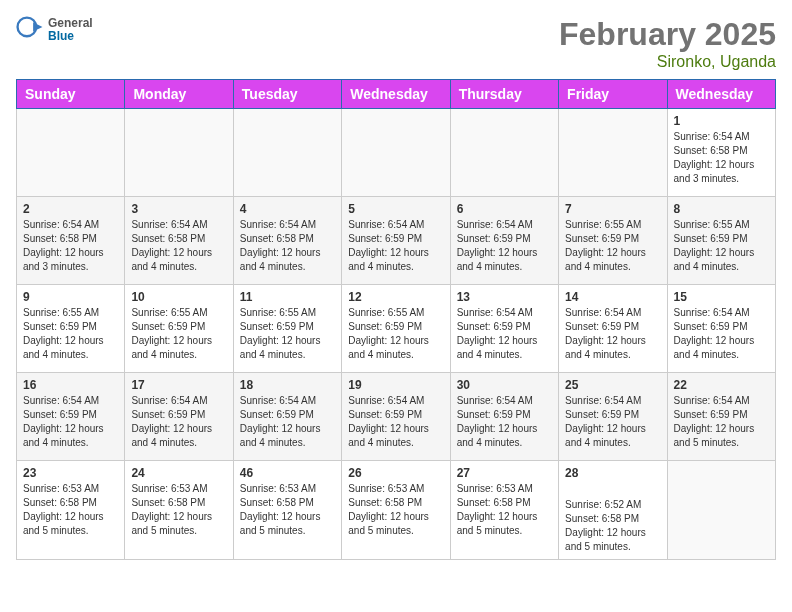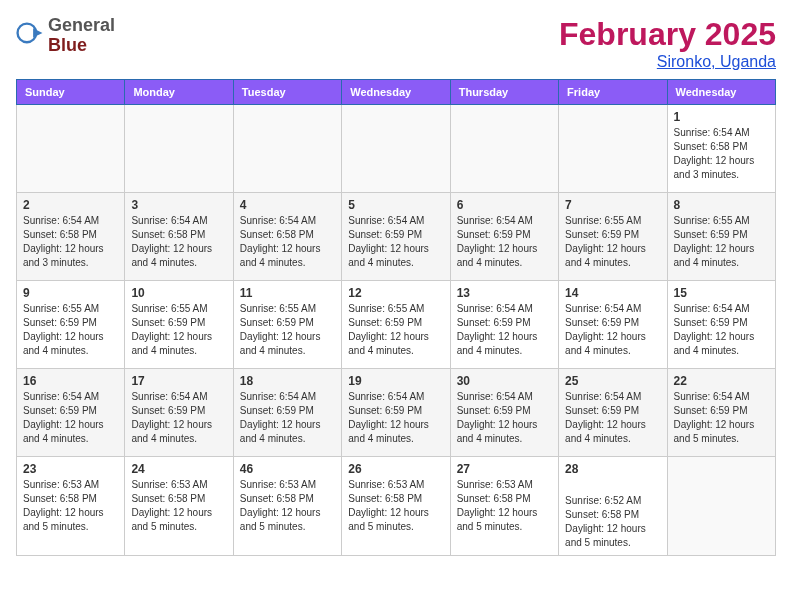--- a/index.html
+++ b/index.html
@@ -16,56 +16,55 @@
       align-items: flex-start;
       margin-bottom: 8px;
     }
     .logo {
       display: flex;
       align-items: center;
     }
     .logo-text {
       display: flex;
       flex-direction: column;
-      font-size: 18px;
+      font-size: 12px;
       font-weight: bold;
       line-height: 1.1;
     }
     .logo-general { color: #555; }
-    .logo-blue { color: #7f1d1d; }
+    .logo-blue { color: #0369a1; }
     .logo-icon {
       width: 28px;
       height: 28px;
       margin-right: 4px;
     }
     .title-block {
       text-align: right;
     }
     .title-block h1 {
       font-size: 32px;
       font-weight: bold;
-      color: #be185d;
+      color: #737373;
     }
     .title-block h2 {
       font-size: 16px;
       font-weight: normal;
-      color: #1d4ed8;
-      text-decoration: underline;
+      color: #4d7c0f;
     }
     .calendar {
       width: 100%;
       border-collapse: collapse;
       border: 1px solid #ccc;
     }
     .calendar th {
-      background: #8b5cf6;
+      background: #d946ef;
       color: #fff;
       text-align: left;
       padding: 6px 8px;
-      font-size: 11px;
+      font-size: 14px;
       font-weight: bold;
       border: 1px solid #2a6aaf;
     }
     .calendar td {
       vertical-align: top;
       padding: 5px 6px;
       font-size: 10.5px;
       color: #333;
       border: 1px solid #ccc;
       width: calc(100% / 7);

